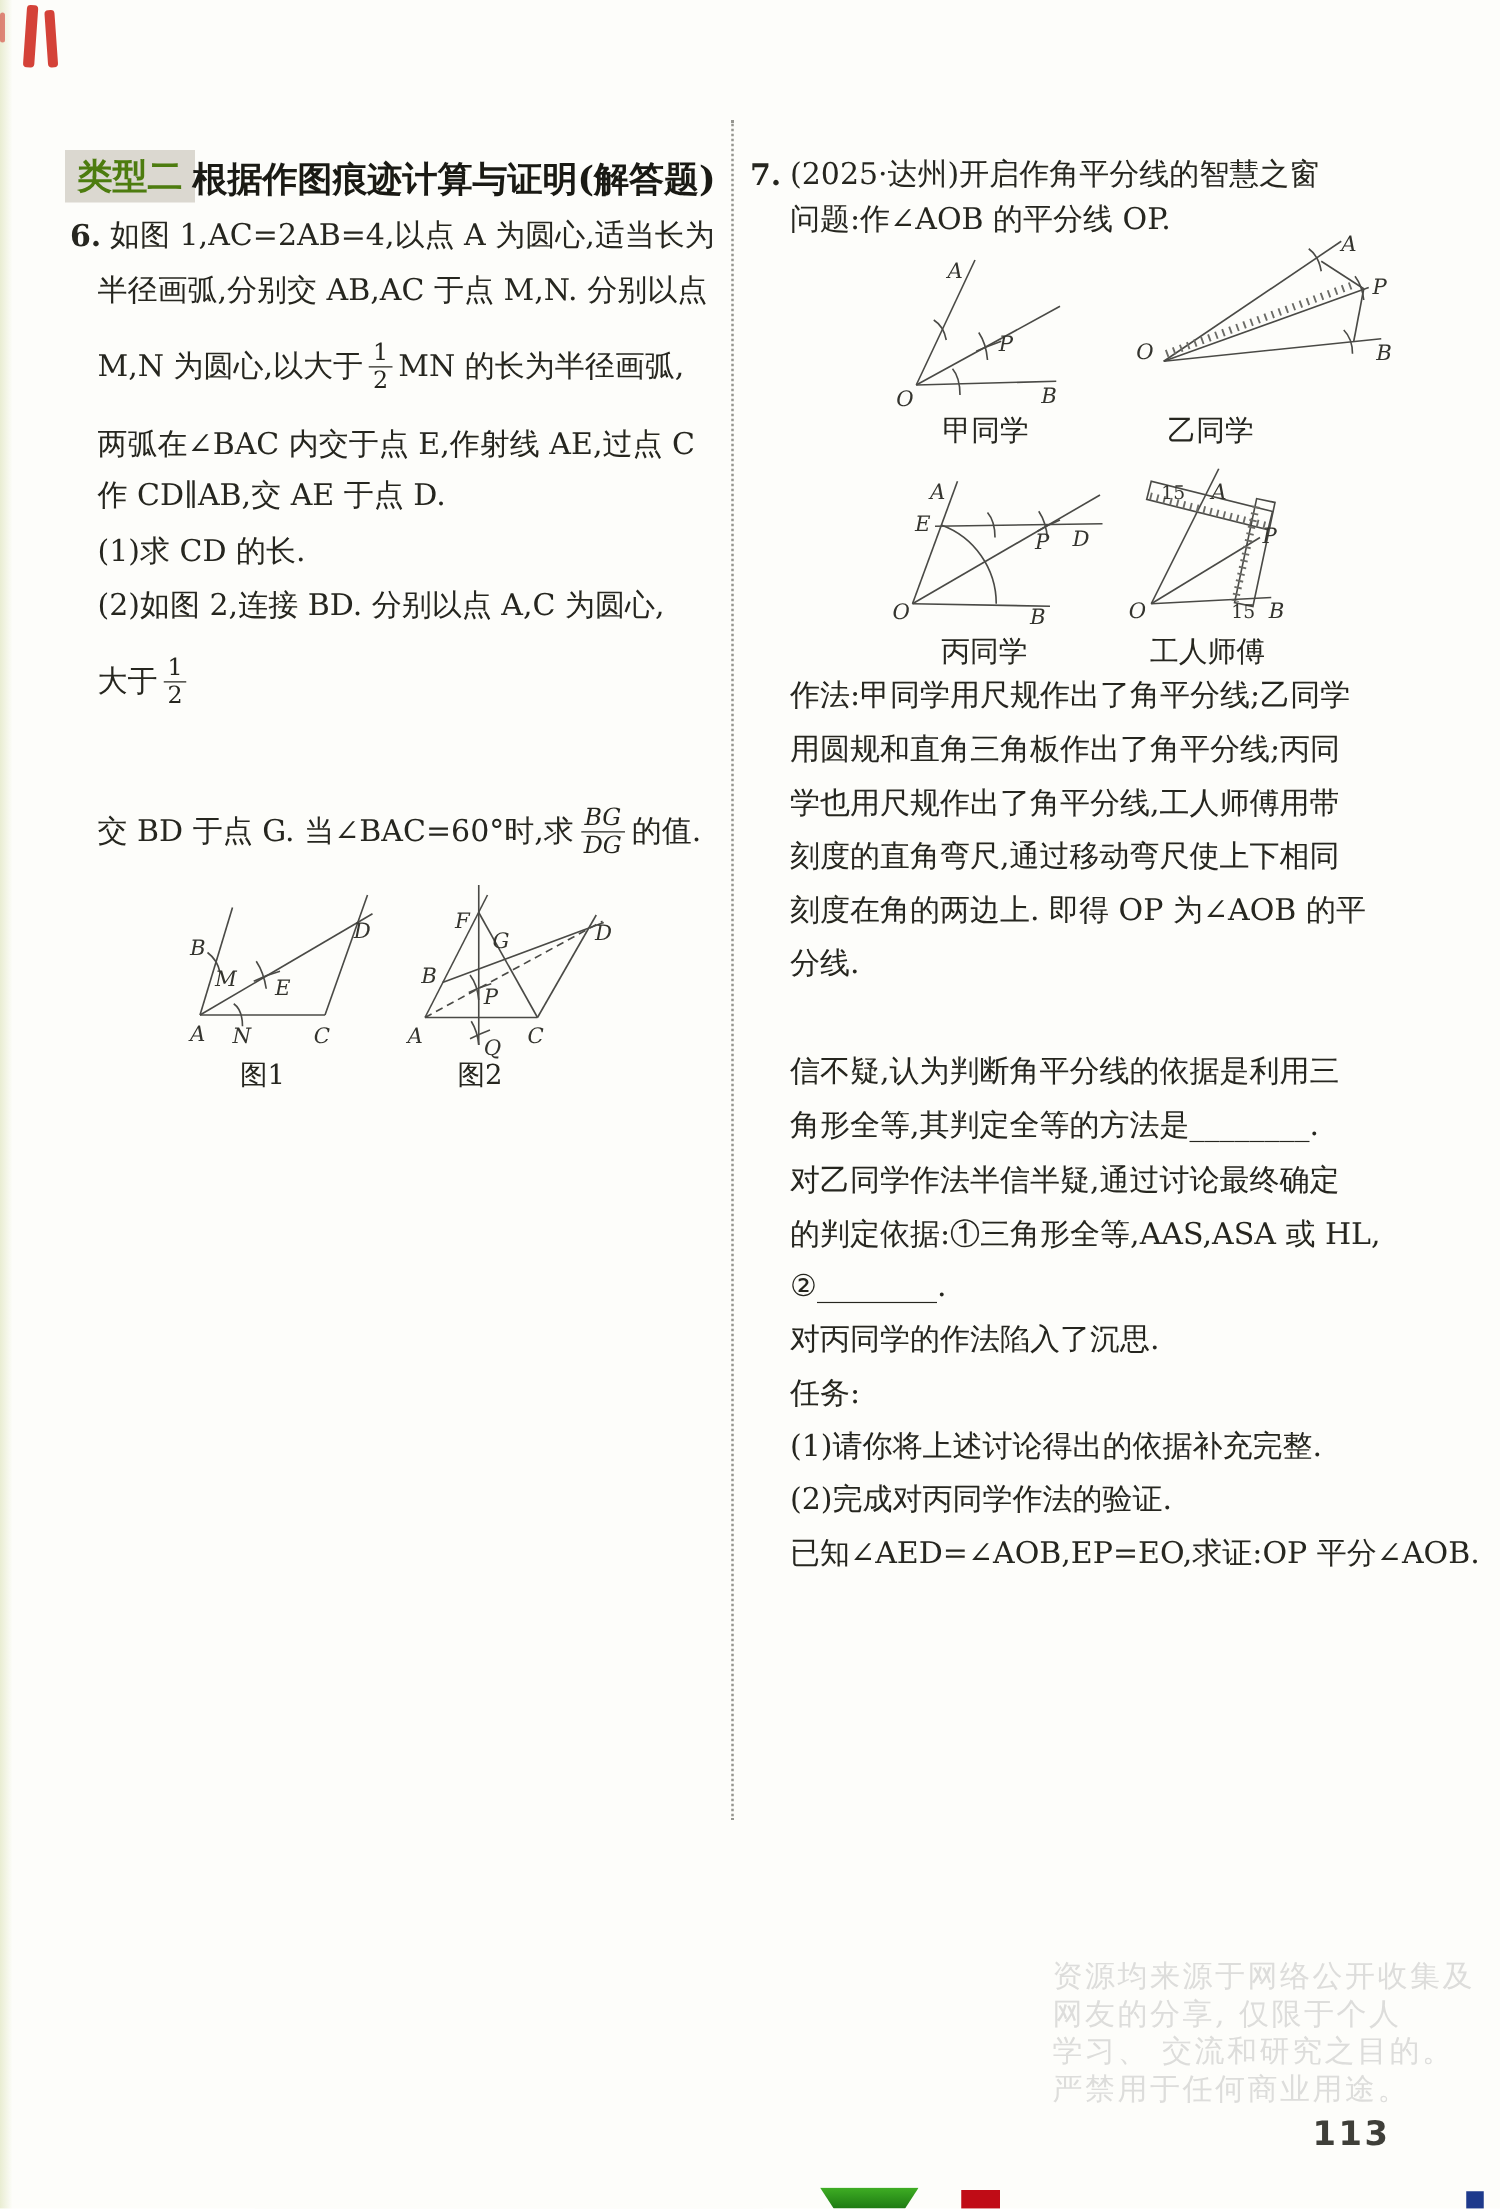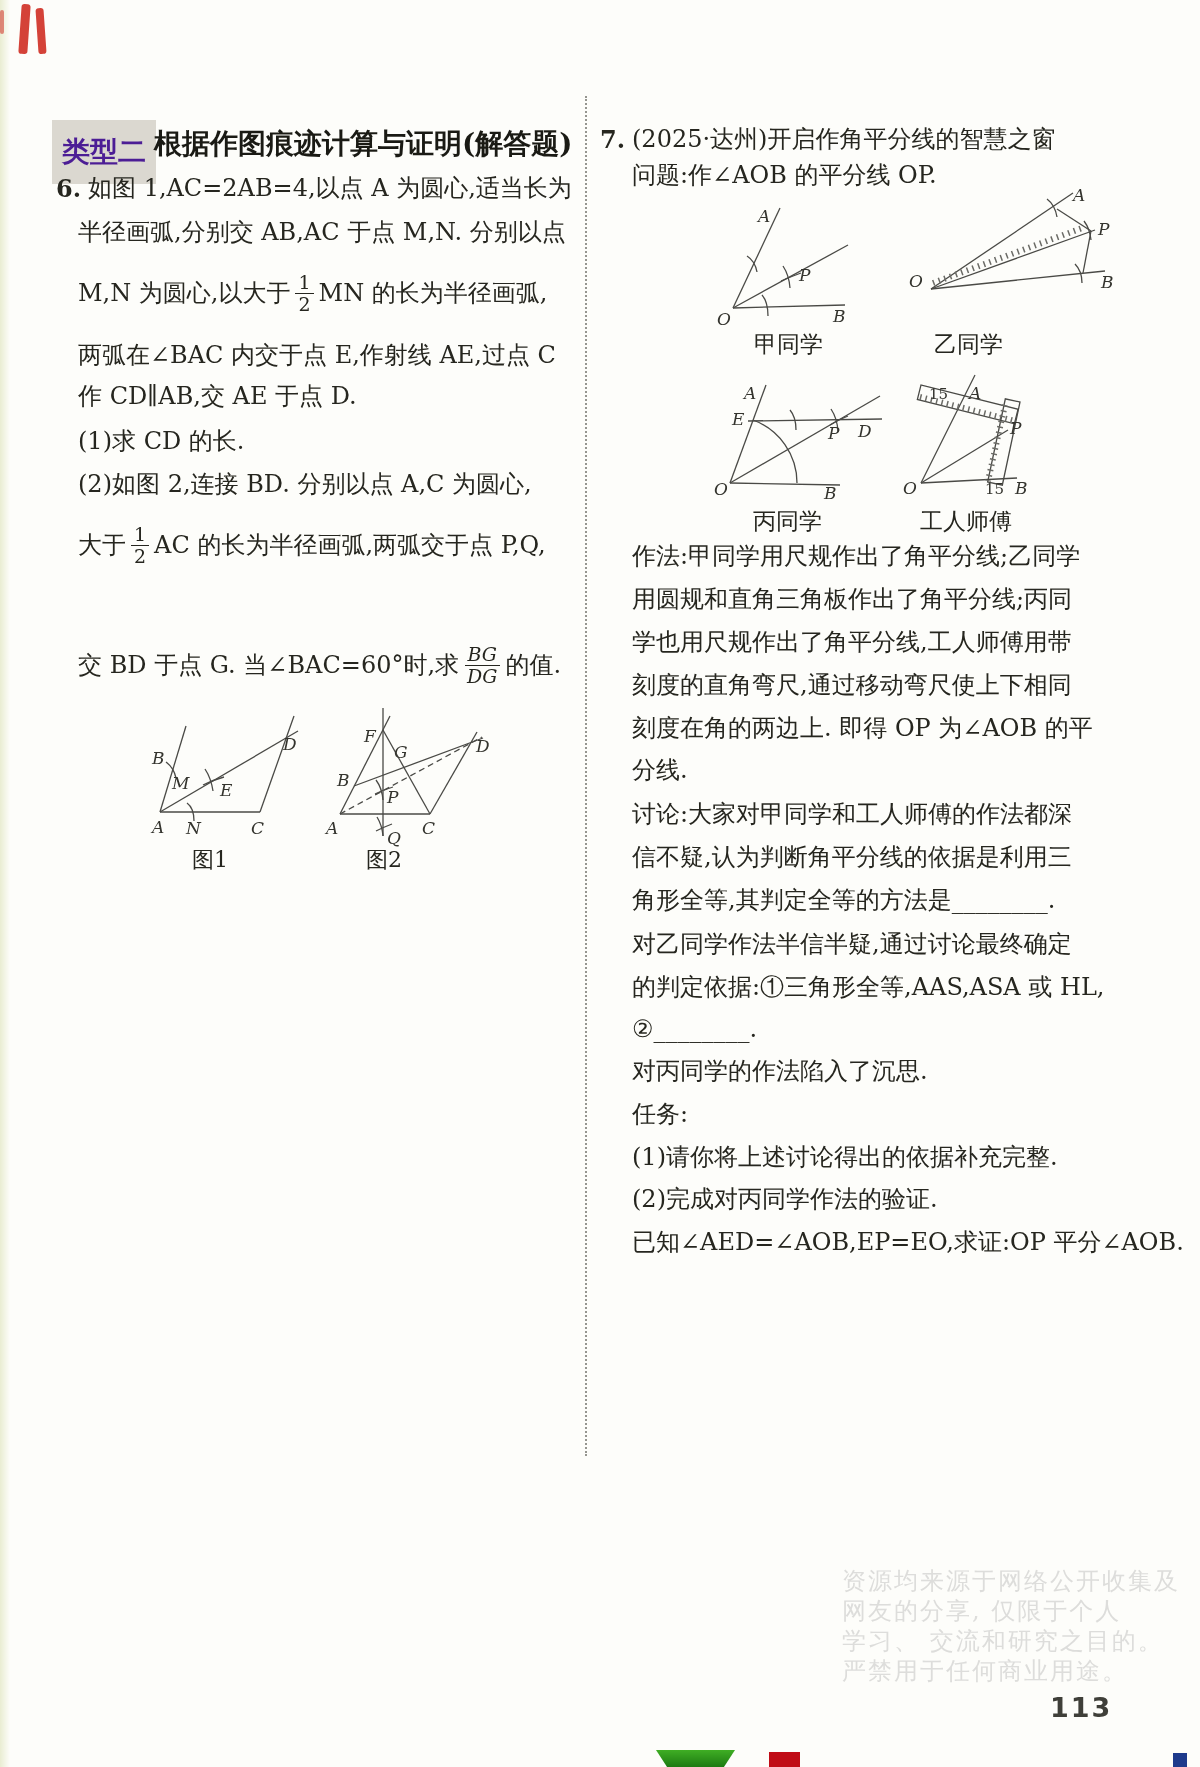--- a/index.html
+++ b/index.html
@@ -3,22 +3,22 @@
 <meta charset="utf-8">
 <style>
   html,body{margin:0;padding:0;background:#ffffff;}
   .page{position:relative;width:1200px;height:1767px;background:#fdfdfa;
         font-family:"DejaVu Serif","Liberation Serif",serif;color:#26261f;overflow:hidden;}
   .edge-stripe{position:absolute;left:0;top:0;width:10px;height:100%;
         background:linear-gradient(to right,#e9edd2,#fdfdfa);}
   .redmark{position:absolute;background:#cf2d22;border-radius:3px;opacity:.9;}
   .divider{position:absolute;left:585px;top:96px;height:1360px;width:0;
         border-left:2px dotted #95958f;}
-  .badge{position:absolute;left:52px;top:120px;background:#dbd8d0;color:#4c1d95;
-        font-weight:bold;font-size:28px;padding:13px 10px;}
+  .badge{position:absolute;left:52px;top:120px;background:#dbd8d0;color:#4d7c0f;
+        font-weight:bold;font-size:28px;padding:2px 10px;}
   .htitle{position:absolute;left:154px;top:125px;font-weight:bold;font-size:28px;color:#1a1a14;}
   .qnum{position:absolute;font-size:24px;font-weight:bold;white-space:nowrap;}
   .t{position:absolute;font-size:24px;white-space:nowrap;line-height:28px;}
   .fline{position:absolute;display:flex;align-items:center;font-size:24px;
         white-space:nowrap;height:56px;}
   .frac{display:inline-flex;flex-direction:column;align-items:center;
         font-size:19px;line-height:1.1;margin:0 5px;}
   .frac .fnum{padding:0 3px;border-bottom:1.6px solid #26261f;}
   .frac .fden{padding:0 3px;}
   .caption{position:absolute;font-size:23px;color:#26261f;}
@@ -69,21 +69,20 @@
   <div class="t" style="left:78px;top:382px;">作 CD∥AB,交 AE 于点 D.</div>
   <div class="t" style="left:78px;top:427px;">(1)求 CD 的长.</div>
   <div class="t" style="left:78px;top:470px;">(2)如图 2,连接 BD. 分别以点 A,C 为圆心,</div>
 
   <div class="fline" style="left:78px;top:517px;">
     <span>大于</span>
     <span class="frac">
       <span class="fnum">1</span>
       <span class="fden">2</span>
     </span>
-    <span>AC 的长为半径画弧,两弧交于点 P,Q,</span>
   </div>
 
 
   <div class="fline" style="left:78px;top:637px;">
     <span>交 BD 于点 G. 当∠BAC=60°时,求</span>
     <span class="frac" style="font-style:italic;">
       <span class="fnum">BG</span>
       <span class="fden">DG</span>
     </span>
     <span>的值.</span>
@@ -217,21 +216,20 @@
     <text x="122" y="157">B</text>
   </svg>
   <div class="caption" style="left:920px;top:506px;">工人师傅</div>
 
   <div class="t" style="left:632px;top:542px;">作法:甲同学用尺规作出了角平分线;乙同学</div>
   <div class="t" style="left:632px;top:585px;">用圆规和直角三角板作出了角平分线;丙同</div>
   <div class="t" style="left:632px;top:628px;">学也用尺规作出了角平分线,工人师傅用带</div>
   <div class="t" style="left:632px;top:671px;">刻度的直角弯尺,通过移动弯尺使上下相同</div>
   <div class="t" style="left:632px;top:714px;">刻度在角的两边上. 即得 OP 为∠AOB 的平</div>
   <div class="t" style="left:632px;top:756px;">分线.</div>
-  <div class="t" style="left:632px;top:800px;">讨论:大家对甲同学和工人师傅的作法都深</div>
   <div class="t" style="left:632px;top:843px;">信不疑,认为判断角平分线的依据是利用三</div>
   <div class="t" style="left:632px;top:886px;">角形全等,其判定全等的方法是________.</div>
   <div class="t" style="left:632px;top:930px;">对乙同学作法半信半疑,通过讨论最终确定</div>
   <div class="t" style="left:632px;top:973px;">的判定依据:①三角形全等,AAS,ASA 或 HL,</div>
   <div class="t" style="left:632px;top:1015px;">②________.</div>
   <div class="t" style="left:632px;top:1057px;">对丙同学的作法陷入了沉思.</div>
   <div class="t" style="left:632px;top:1100px;">任务:</div>
   <div class="t" style="left:632px;top:1143px;">(1)请你将上述讨论得出的依据补充完整.</div>
   <div class="t" style="left:632px;top:1185px;">(2)完成对丙同学作法的验证.</div>
   <div class="t" style="left:632px;top:1228px;">已知∠AED=∠AOB,EP=EO,求证:OP 平分∠AOB.</div>

